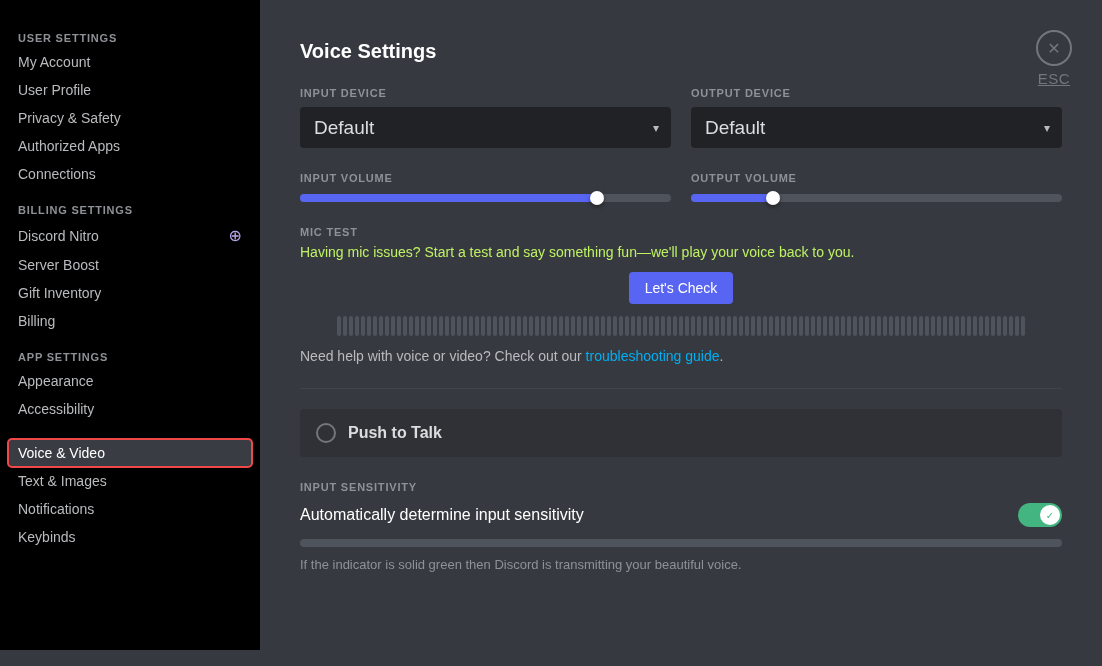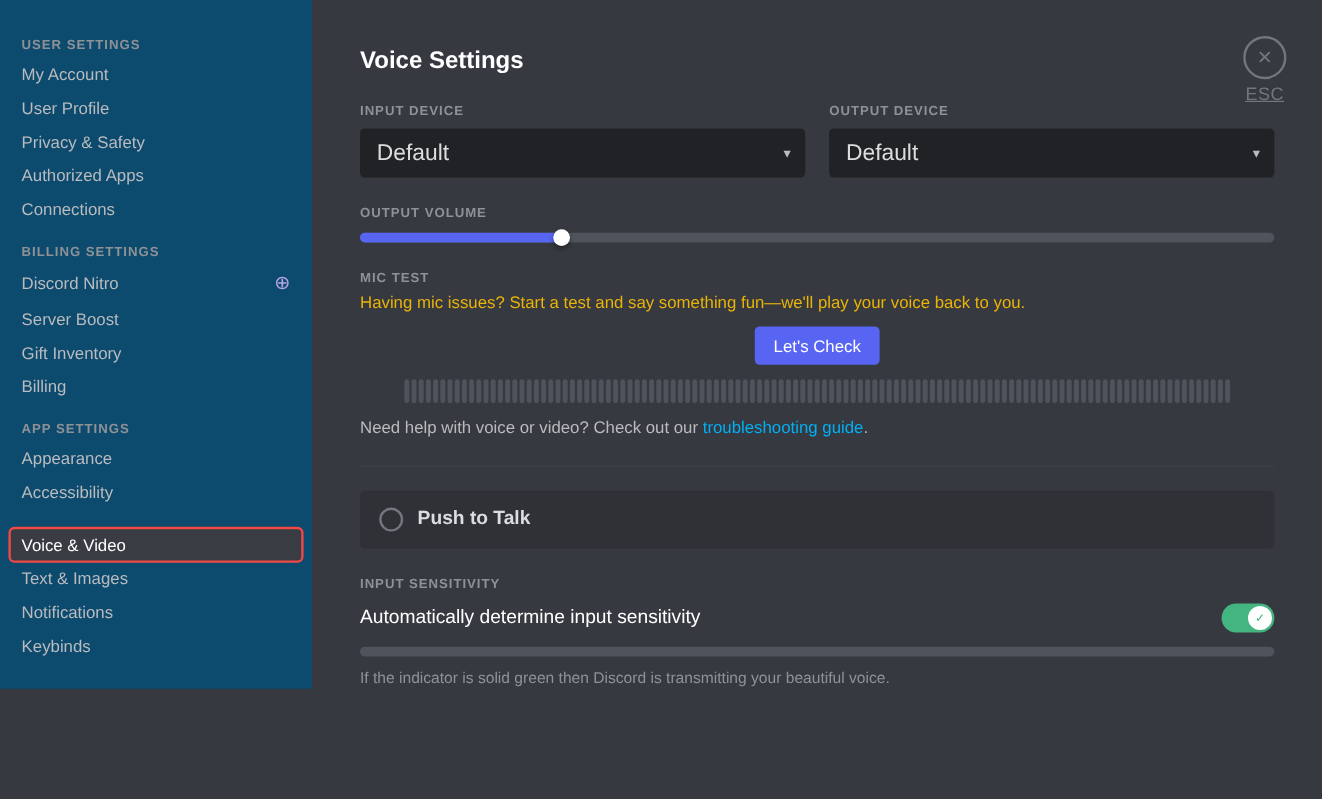--- a/index.html
+++ b/index.html
@@ -10,22 +10,22 @@
       width: 1102px;
       height: 666px;
       overflow: hidden;
       display: flex;
     }
 
     
     .sidebar {
       width: 260px;
       min-width: 260px;
-      background: #0c4a6e;
-      height: 574px;
+      background: #000000;
+      height: 650px;
       overflow-y: auto;
       padding: 16px 8px;
     }
     .sidebar::-webkit-scrollbar { width: 4px; }
     .sidebar::-webkit-scrollbar-thumb { background: #202225; border-radius: 2px; }
 
     .sidebar-section-label {
       font-size: 11px;
       font-weight: 700;
       color: #8e9297;
@@ -202,21 +202,21 @@
     .mic-test-label {
       font-size: 11px;
       font-weight: 700;
       color: #8e9297;
       text-transform: uppercase;
       letter-spacing: 0.8px;
       margin-bottom: 6px;
     }
     .mic-test-desc {
       font-size: 14px;
-      color: #eab308;
+      color: #bef264;
       margin-bottom: 12px;
     }
     .mic-test-row {
       display: flex;
       align-items: center;
       gap: 12px;
       flex-direction: column;
     }
     .lets-check-btn {
       background: #5865f2;
@@ -431,20 +431,27 @@
         <select>
           <option>Default</option>
         </select>
         <span class="dropdown-chevron">▾</span>
       </div>
     </div>
   </div>
 
   <div class="volume-row">
     <div class="volume-group">
+      <div class="volume-label">INPUT VOLUME</div>
+      <div class="slider-track">
+        <div class="slider-fill" style="width: 80%;"></div>
+        <div class="slider-thumb" style="left: 80%;"></div>
+      </div>
+    </div>
+    <div class="volume-group">
       <div class="volume-label">OUTPUT VOLUME</div>
       <div class="slider-track">
         <div class="slider-fill" style="width: 22%;"></div>
         <div class="slider-thumb" style="left: 22%;"></div>
       </div>
     </div>
   </div>
 
   <div class="mic-test-section">
     <div class="mic-test-label">MIC TEST</div>

